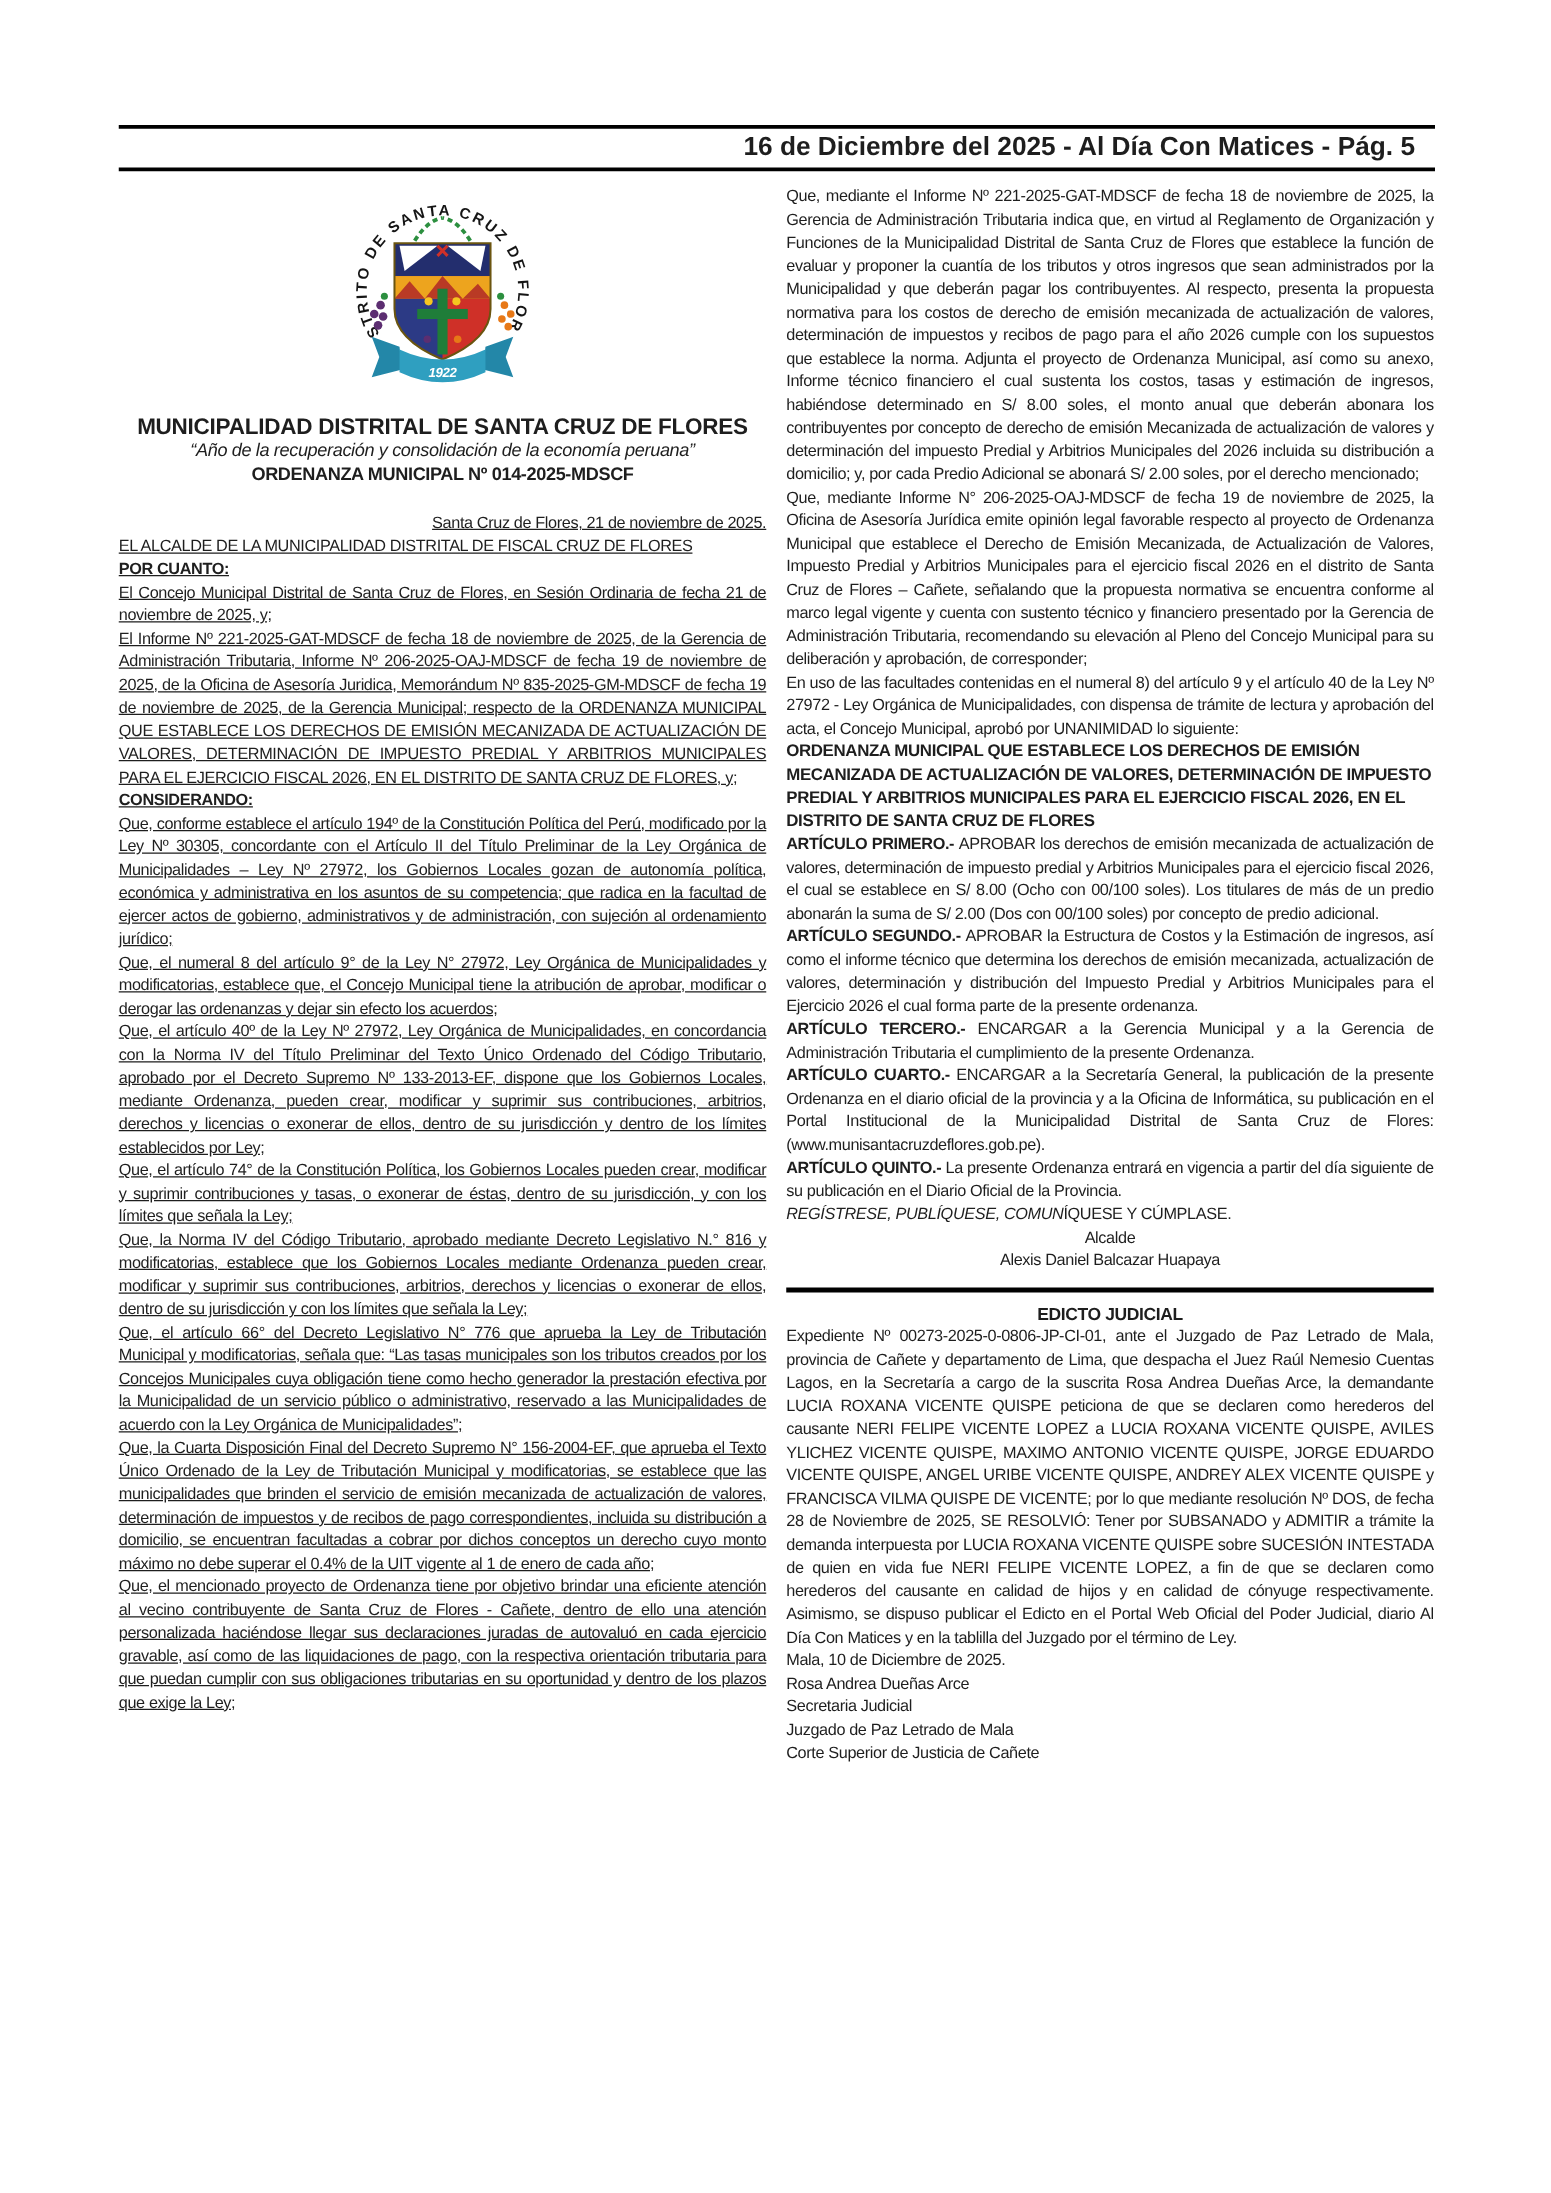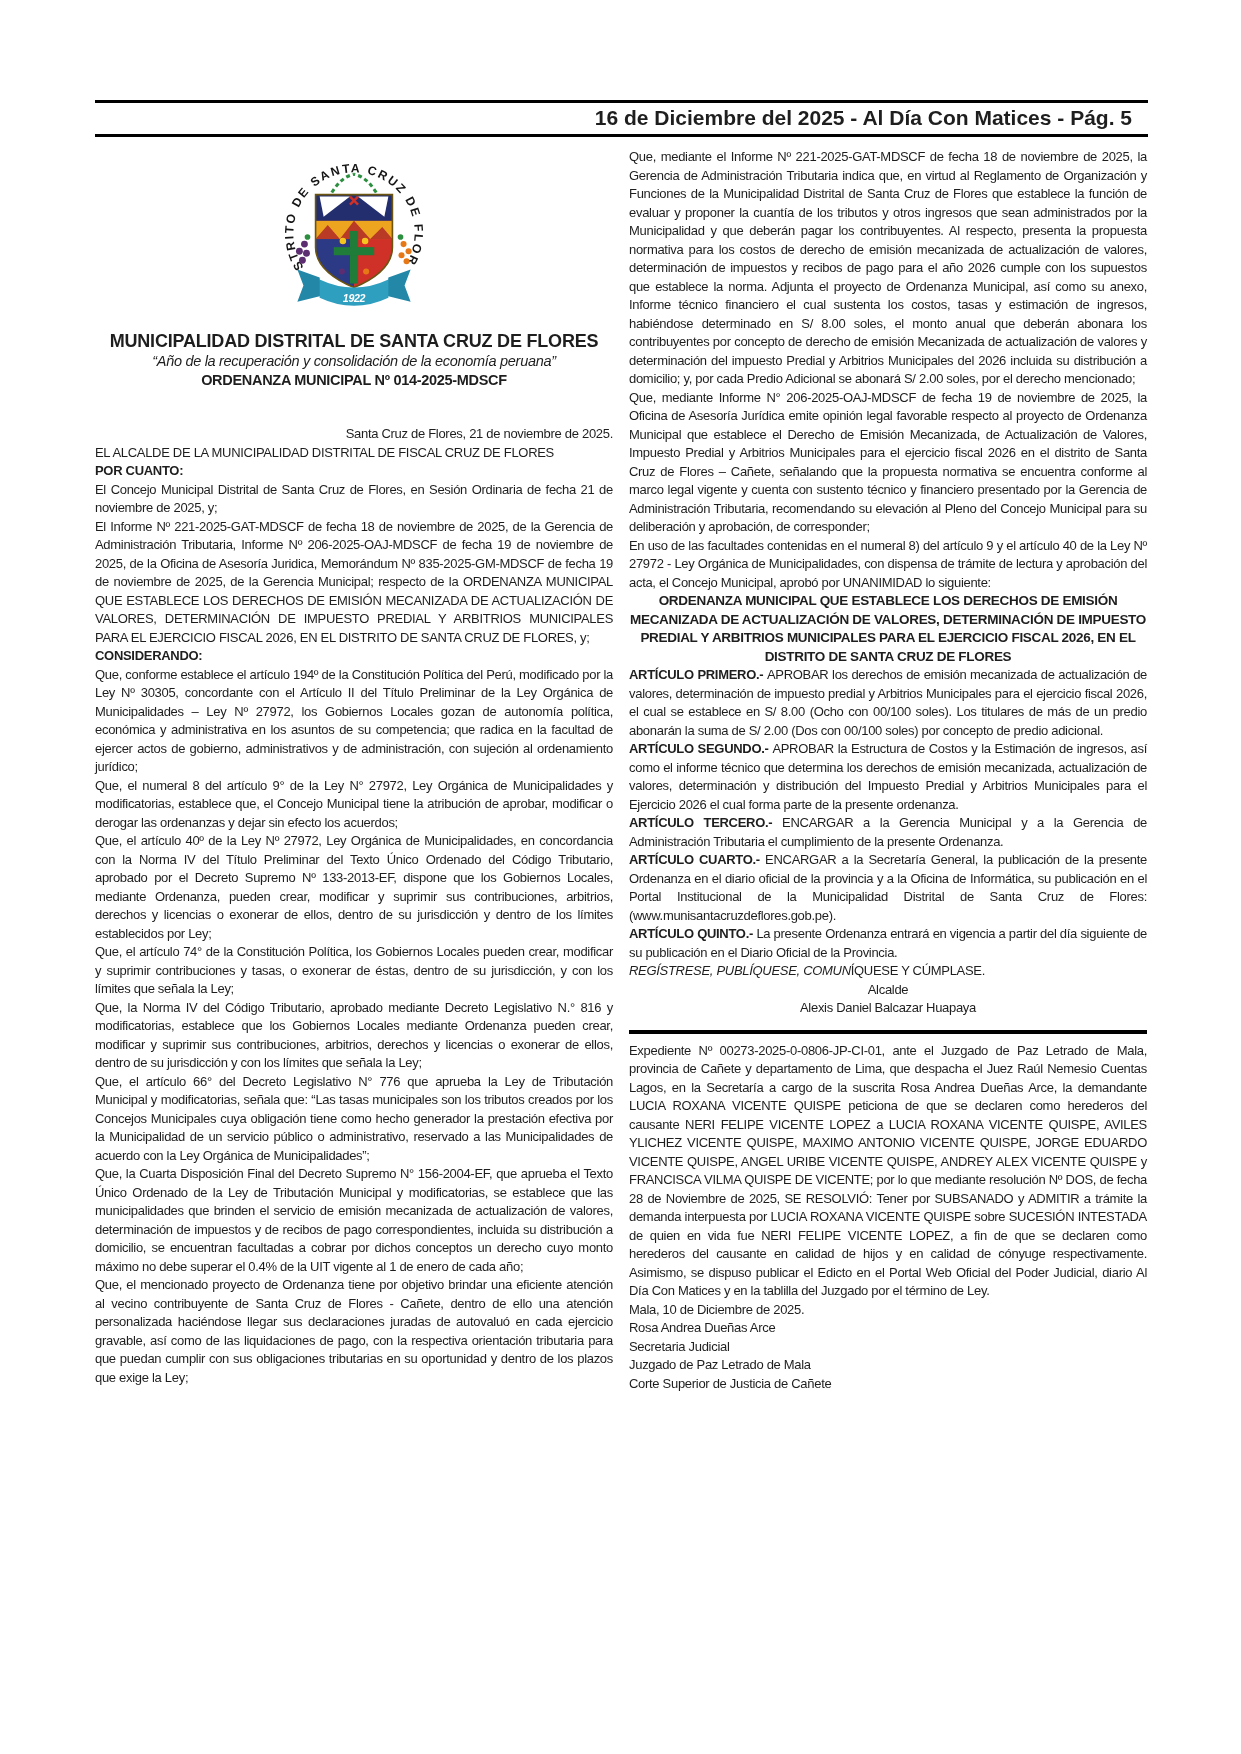--- a/index.html
+++ b/index.html
@@ -11,30 +11,30 @@
   .header-title{text-align:right;font-weight:bold;font-size:21px;line-height:24px;margin:3px 16px 4px;}
   .columns{position:absolute;top:148px;left:95px;right:93px;display:flex;gap:16px;}
   .col{width:518px;font-size:13px;line-height:18.5px;letter-spacing:-0.3px;}
   .col p{margin:0;}
   .gap{margin-top:14px;}
   .b-para{text-align:justify;}
   .b-right{text-align:right;}
   .b-plain{text-align:left;}
   .b-center{text-align:center;}
   .b-heading{font-weight:bold;}
-  .b-center-bold{text-align:center;font-weight:bold;font-size:13.5px;}
+  .b-center-bold{text-align:left;font-weight:bold;font-size:13.5px;}
   .b-heading-center{text-align:center;font-weight:bold;font-size:14px;}
   .lead{font-weight:bold;}
   .divider{border-top:4px solid #000;margin:12px 0 8px;}
   
   .crest-wrap{text-align:center;margin:0 0 4px;}
   .muni-title{text-align:center;font-weight:bold;font-size:18px;line-height:22px;letter-spacing:-0.2px;margin:0;}
   .slogan{text-align:center;font-style:italic;font-size:14.5px;line-height:19px;margin:5px 0 0;}
   .ord-no{text-align:center;font-weight:bold;font-size:14.5px;margin:24px 0 0;}
-  .flow{margin-top:36px;}
+  .flow{margin-top:20px;text-decoration:underline;}
 </style>
 </head>
 <body>
 
 <div class="header">
   <hr class="rule">
   <div class="header-title">16 de Diciembre del 2025 - Al Día Con Matices - Pág. 5</div>
   <hr class="rule thin">
 </div>
 
@@ -126,20 +126,21 @@
         <p class="b-center-bold gap">ORDENANZA MUNICIPAL QUE ESTABLECE LOS DERECHOS DE EMISIÓN MECANIZADA DE ACTUALIZACIÓN DE VALORES, DETERMINACIÓN DE IMPUESTO PREDIAL Y ARBITRIOS MUNICIPALES PARA EL EJERCICIO FISCAL 2026, EN EL DISTRITO DE SANTA CRUZ DE FLORES</p>
         <p class="b-para gap"><b class="lead">ARTÍCULO PRIMERO.- </b>APROBAR los derechos de emisión mecanizada de actualización de valores, determinación de impuesto predial y Arbitrios Municipales para el ejercicio fiscal 2026, el cual se establece en S/ 8.00 (Ocho con 00/100 soles). Los titulares de más de un predio abonarán la suma de S/ 2.00 (Dos con 00/100 soles) por concepto de predio adicional.</p>
         <p class="b-para gap"><b class="lead">ARTÍCULO SEGUNDO.- </b>APROBAR la Estructura de Costos y la Estimación de ingresos, así como el informe técnico que determina los derechos de emisión mecanizada, actualización de valores, determinación y distribución del Impuesto Predial y Arbitrios Municipales para el Ejercicio 2026 el cual forma parte de la presente ordenanza.</p>
         <p class="b-para gap"><b class="lead">ARTÍCULO TERCERO.- </b>ENCARGAR a la Gerencia Municipal y a la Gerencia de Administración Tributaria el cumplimiento de la presente Ordenanza.</p>
         <p class="b-para gap"><b class="lead">ARTÍCULO CUARTO.- </b>ENCARGAR a la Secretaría General, la publicación de la presente Ordenanza en el diario oficial de la provincia y a la Oficina de Informática, su publicación en el Portal Institucional de la Municipalidad Distrital de Santa Cruz de Flores: (www.munisantacruzdeflores.gob.pe).</p>
         <p class="b-para gap"><b class="lead">ARTÍCULO QUINTO.- </b>La presente Ordenanza entrará en vigencia a partir del día siguiente de su publicación en el Diario Oficial de la Provincia.</p>
         <p class="b-mixed gap"><i>REGÍSTRESE, PUBLÍQUESE, COMUN</i><span>ÍQUESE Y CÚMPLASE.</span></p>
         <p class="b-center">Alcalde</p>
         <p class="b-center gap">Alexis Daniel Balcazar Huapaya</p>
         <div class="divider"></div>
+        <p class="b-heading-center">EDICTO JUDICIAL</p>
         <p class="b-para">Expediente Nº 00273-2025-0-0806-JP-CI-01, ante el Juzgado de Paz Letrado de Mala, provincia de Cañete y departamento de Lima, que despacha el Juez Raúl Nemesio Cuentas Lagos, en la Secretaría a cargo de la suscrita Rosa Andrea Dueñas Arce, la demandante LUCIA ROXANA VICENTE QUISPE peticiona de que se declaren como herederos del causante NERI FELIPE VICENTE LOPEZ a LUCIA ROXANA VICENTE QUISPE, AVILES YLICHEZ VICENTE QUISPE, MAXIMO ANTONIO VICENTE QUISPE, JORGE EDUARDO VICENTE QUISPE, ANGEL URIBE VICENTE QUISPE, ANDREY ALEX VICENTE QUISPE y FRANCISCA VILMA QUISPE DE VICENTE; por lo que mediante resolución Nº DOS, de fecha 28 de Noviembre de 2025, SE RESOLVIÓ: Tener por SUBSANADO y ADMITIR a trámite la demanda interpuesta por LUCIA ROXANA VICENTE QUISPE sobre SUCESIÓN INTESTADA de quien en vida fue NERI FELIPE VICENTE LOPEZ, a fin de que se declaren como herederos del causante en calidad de hijos y en calidad de cónyuge respectivamente. Asimismo, se dispuso publicar el Edicto en el Portal Web Oficial del Poder Judicial, diario Al Día Con Matices y en la tablilla del Juzgado por el término de Ley.</p>
         <p class="b-plain">Mala, 10 de Diciembre de 2025.</p>
         <p class="b-plain">Rosa Andrea Dueñas Arce</p>
         <p class="b-plain">Secretaria Judicial</p>
         <p class="b-plain">Juzgado de Paz Letrado de Mala</p>
         <p class="b-plain">Corte Superior de Justicia de Cañete</p>
       </div>
   </div>
 
 </div>

